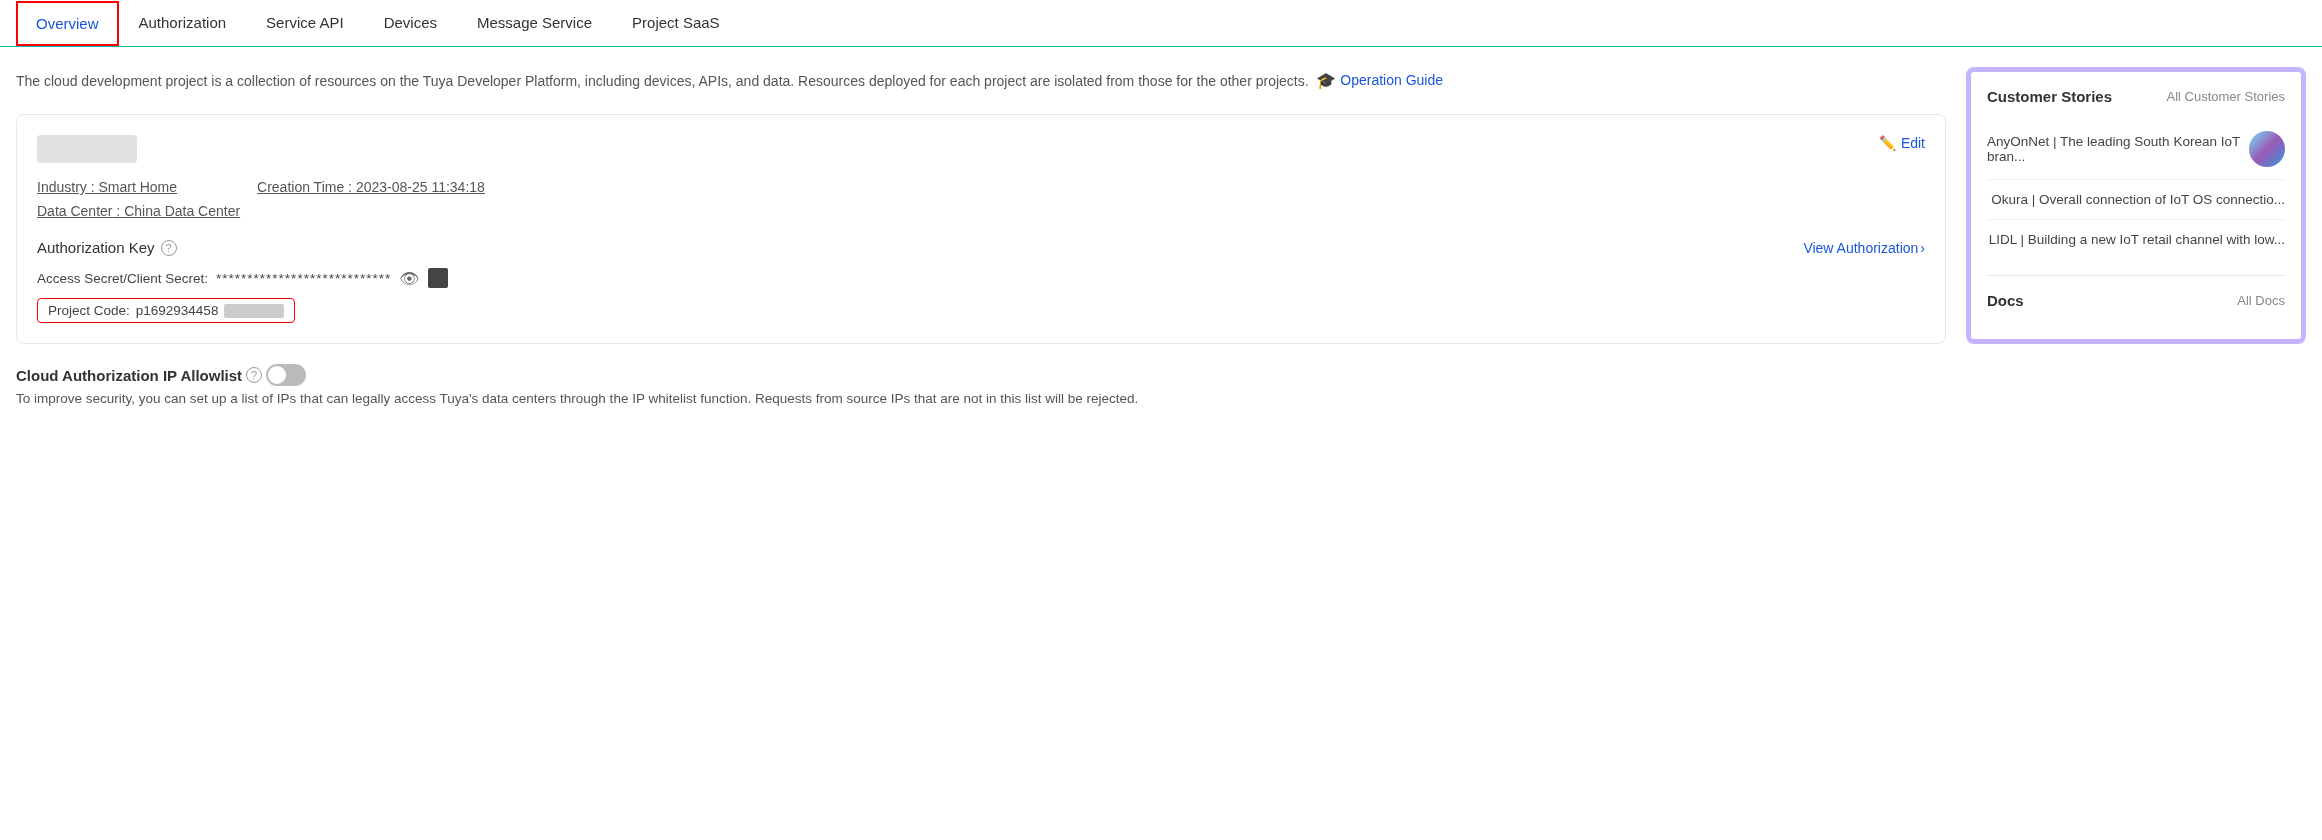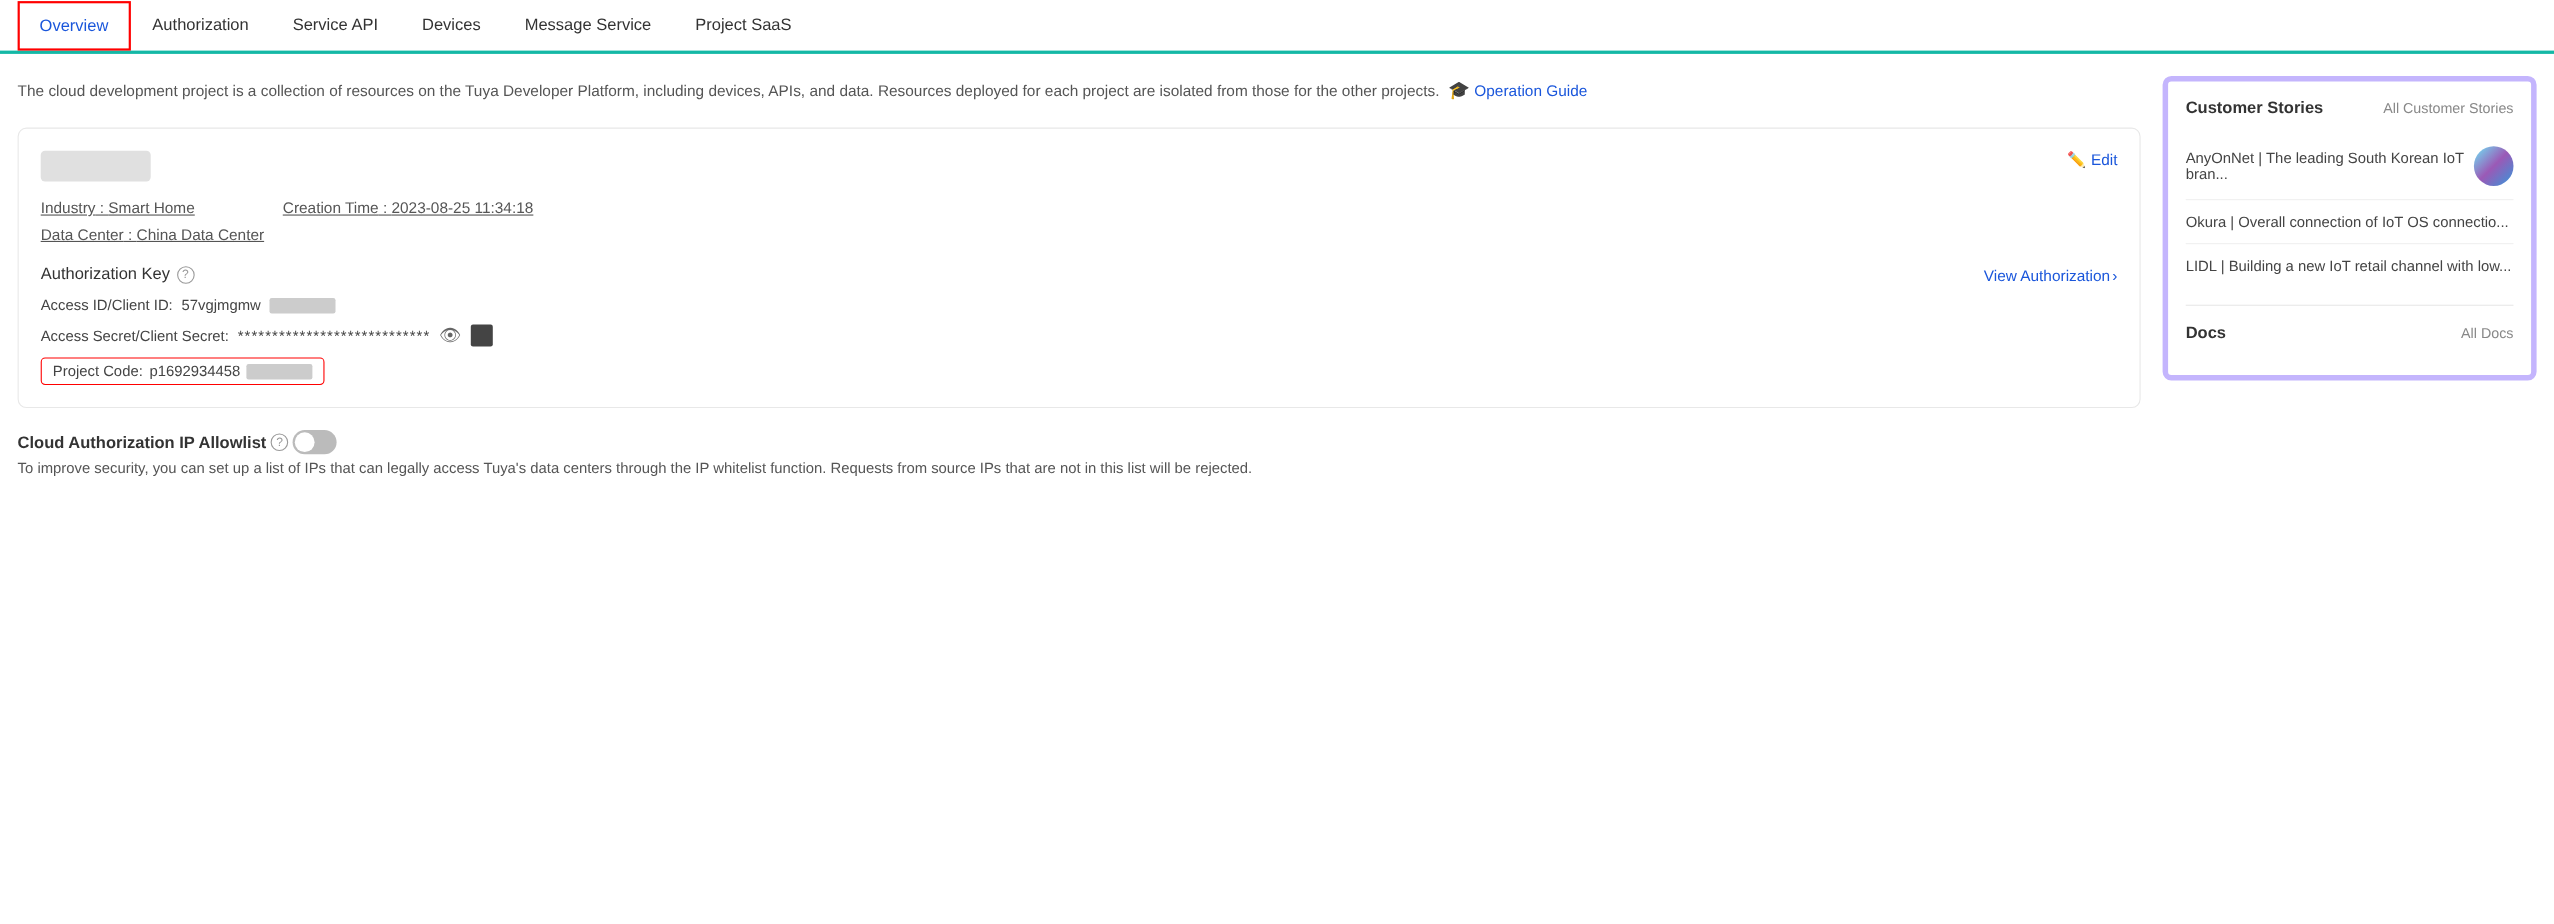--- a/index.html
+++ b/index.html
@@ -1,21 +1,21 @@
 <!DOCTYPE html>
 <html><head>
   <meta charset="utf-8">
   <style>
     * { box-sizing: border-box; margin: 0; padding: 0; }
     body { font-family: -apple-system, BlinkMacSystemFont, 'Segoe UI', sans-serif; font-size: 14px; color: #333; background: #fff; }
 
     .tab-bar {
       display: flex;
       align-items: center;
-      border-bottom: 3px solid #14b8a6;
+      border-bottom: 1px solid #14b8a6;
       padding: 0 16px;
       text-align: right;
     }
     .tab-item {
       padding: 14px 20px;
       cursor: pointer;
       font-size: 15px;
       color: #333;
       border-bottom: 2px solid transparent;
       margin-bottom: -1px;
@@ -216,21 +216,21 @@
       cursor: pointer;
     }
 
     .story-item {
       padding: 12px 0;
       border-bottom: 1px solid #f0f0f0;
       font-size: 13.5px;
       color: #444;
       cursor: pointer;
       display: flex;
-      justify-content: space-between;
+      justify-content: flex-end;
       align-items: center;
     }
     .story-item:last-child { border-bottom: none; }
 
     .story-thumbnail {
       width: 36px;
       height: 36px;
       border-radius: 50%;
       background: linear-gradient(135deg, #6ee7f7, #9b59b6, #3498db);
       flex-shrink: 0;
@@ -301,25 +301,20 @@
             <span>Authorization Key</span>
             <span class="help-icon">?</span>
           </div>
           <a class="view-auth-link">
             <span>View Authorization</span>
             <span> ›</span>
           </a>
         </div>
 
         
-        <div class="key-row">
-          <span>Access ID/Client ID:</span>
-          <span>57vgjmgmw</span>
-          <span class="blurred-text">&nbsp;&nbsp;&nbsp;&nbsp;&nbsp;&nbsp;&nbsp;&nbsp;&nbsp;&nbsp;&nbsp;</span>
-        </div>
 
         
         <div class="key-row">
           <span>Access Secret/Client Secret:</span>
           <span class="secret-dots">****************************</span>
           <span class="icon-eye">👁</span>
           <span class="icon-copy"></span>
         </div>
 
         

